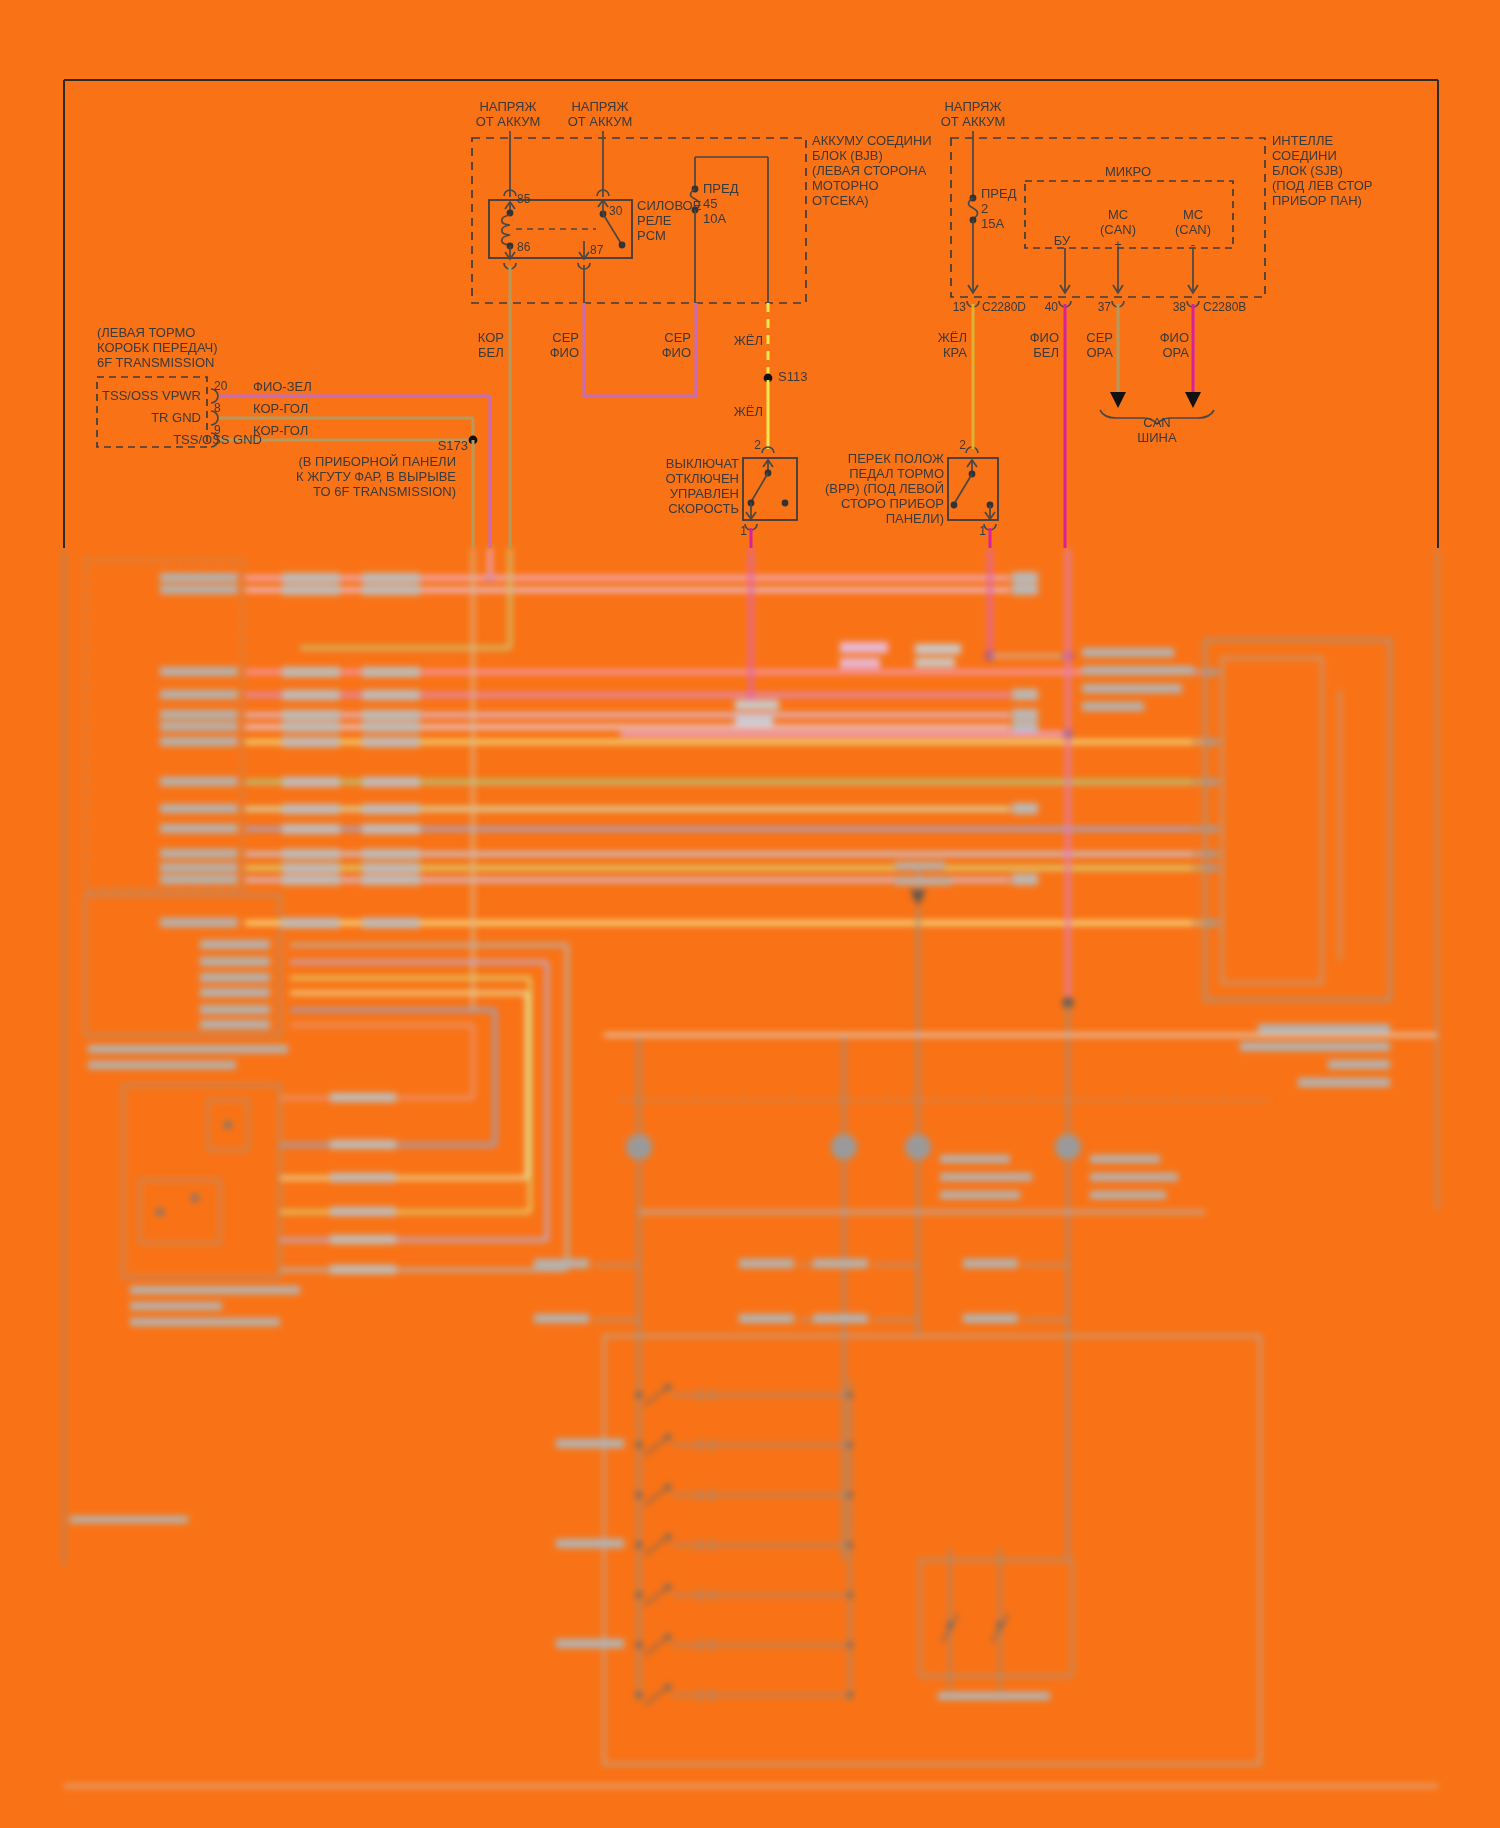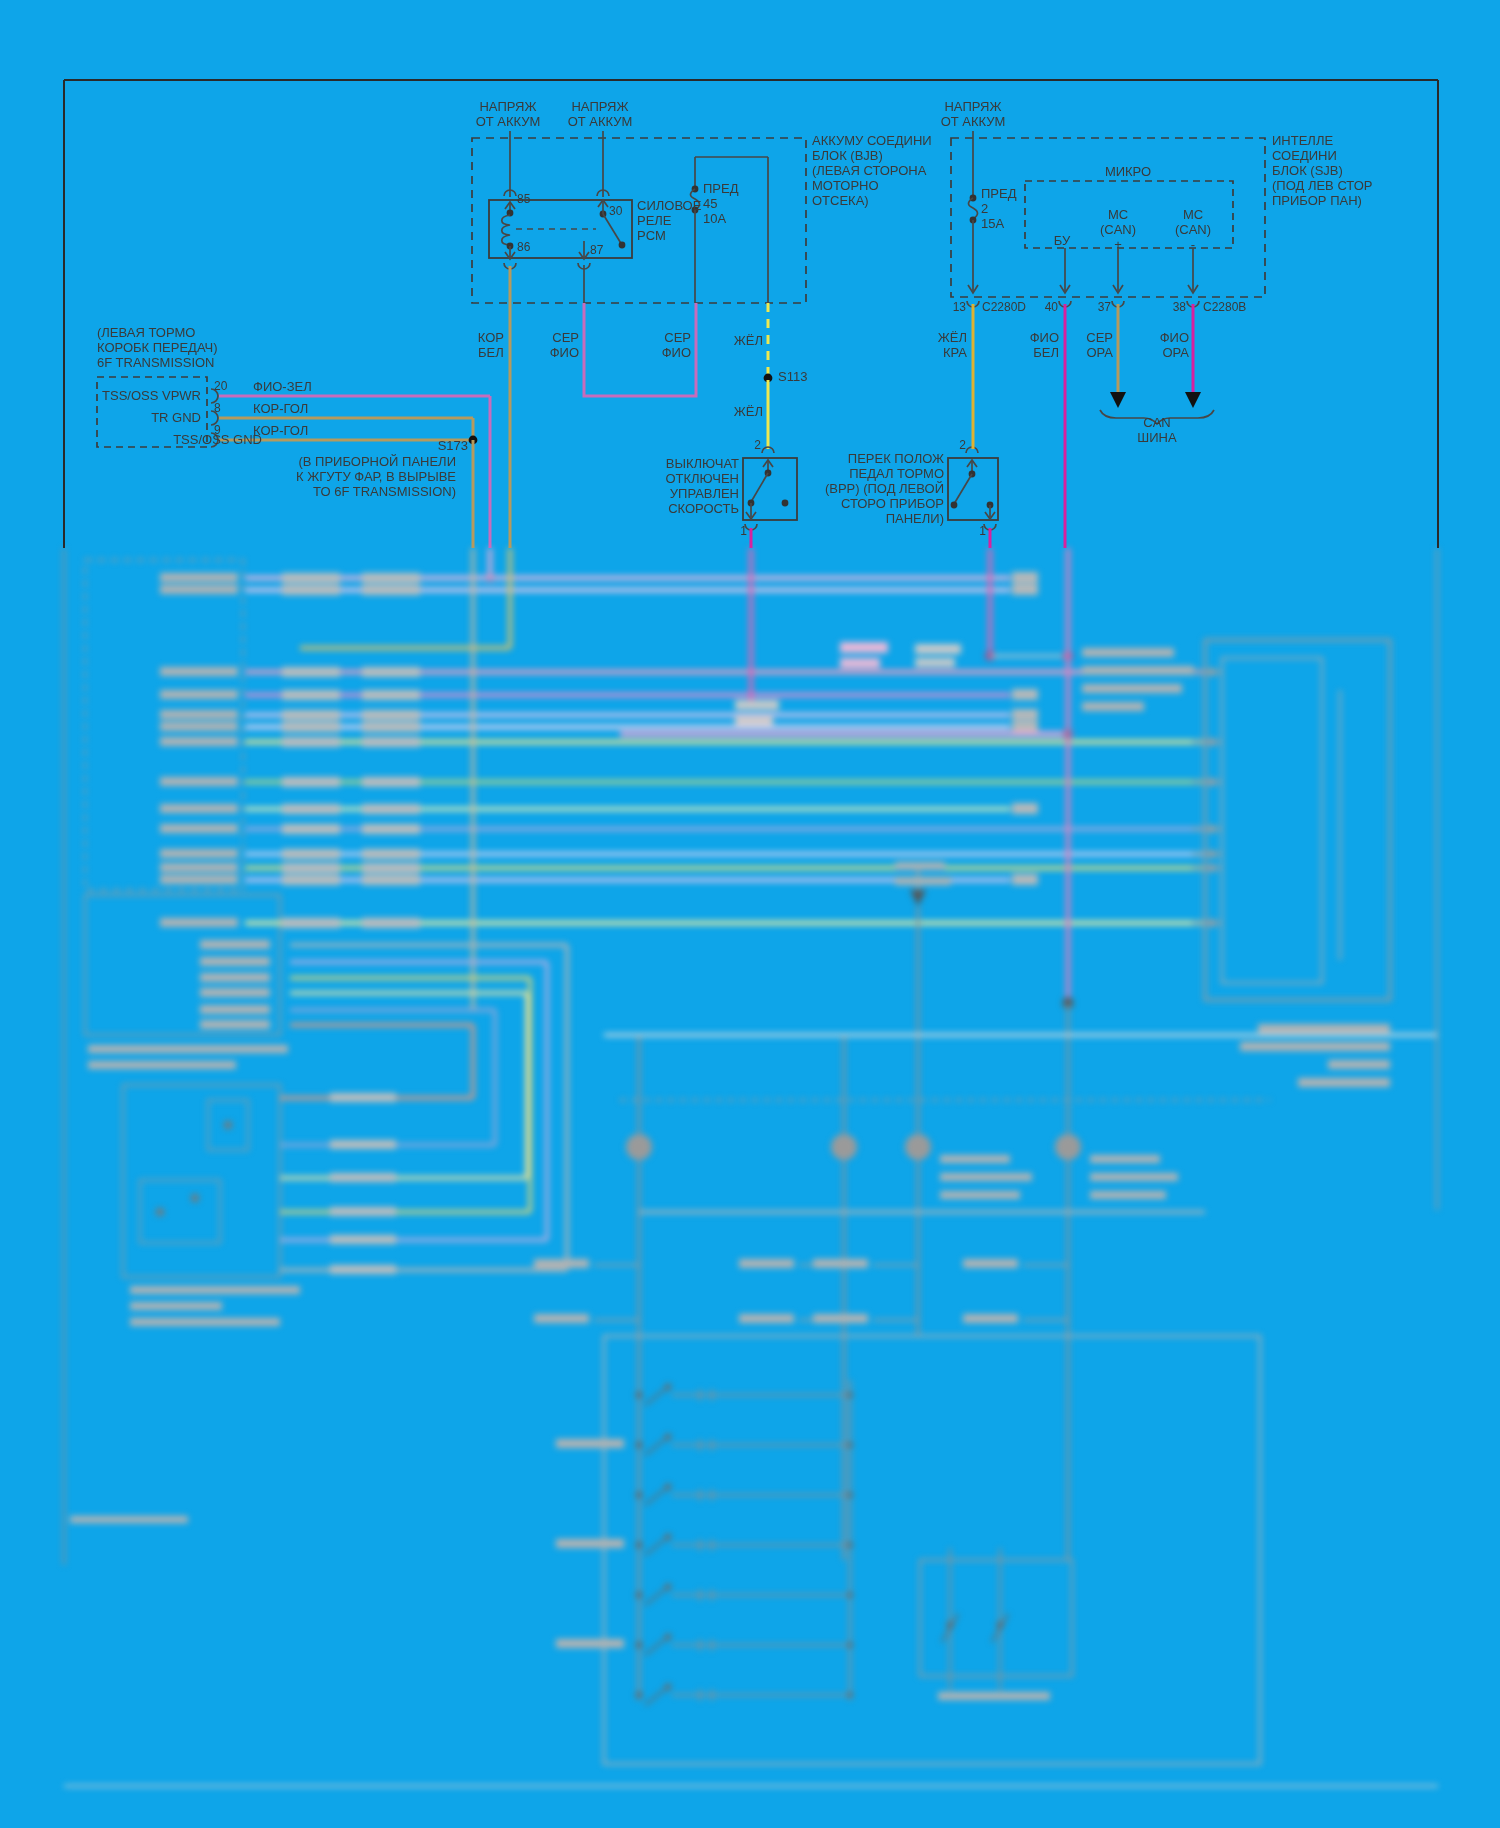--- a/index.html
+++ b/index.html
@@ -1,16 +1,16 @@
 <!DOCTYPE html>
 <html><head>
 <meta charset="utf-8">
 <style>
   html,body{margin:0;padding:0;background:#ffffff;}
-  #canvas{position:relative;width:1500px;height:1828px;background:#0ea5e9;overflow:hidden;
+  #canvas{position:relative;width:1500px;height:1828px;background:#f97316;overflow:hidden;
           font-family:"Liberation Sans",sans-serif;color:#3a3a3a;}
   svg{position:absolute;left:0;top:0;}
   .lbl{position:absolute;white-space:pre;font-size:13px;line-height:15px;color:#3a3a3a;}
   .lbl.r{text-align:right;}
   .lbl.c{text-align:center;}
   .blurwrap{filter:blur(3px);}
 </style>
 <style>.sW{stroke:#474747;stroke-width:1.7;fill:none}
 .cW{stroke-width:3;fill:none}
 .sBox{stroke:#3c3c3c;stroke-width:1.7;fill:none}

